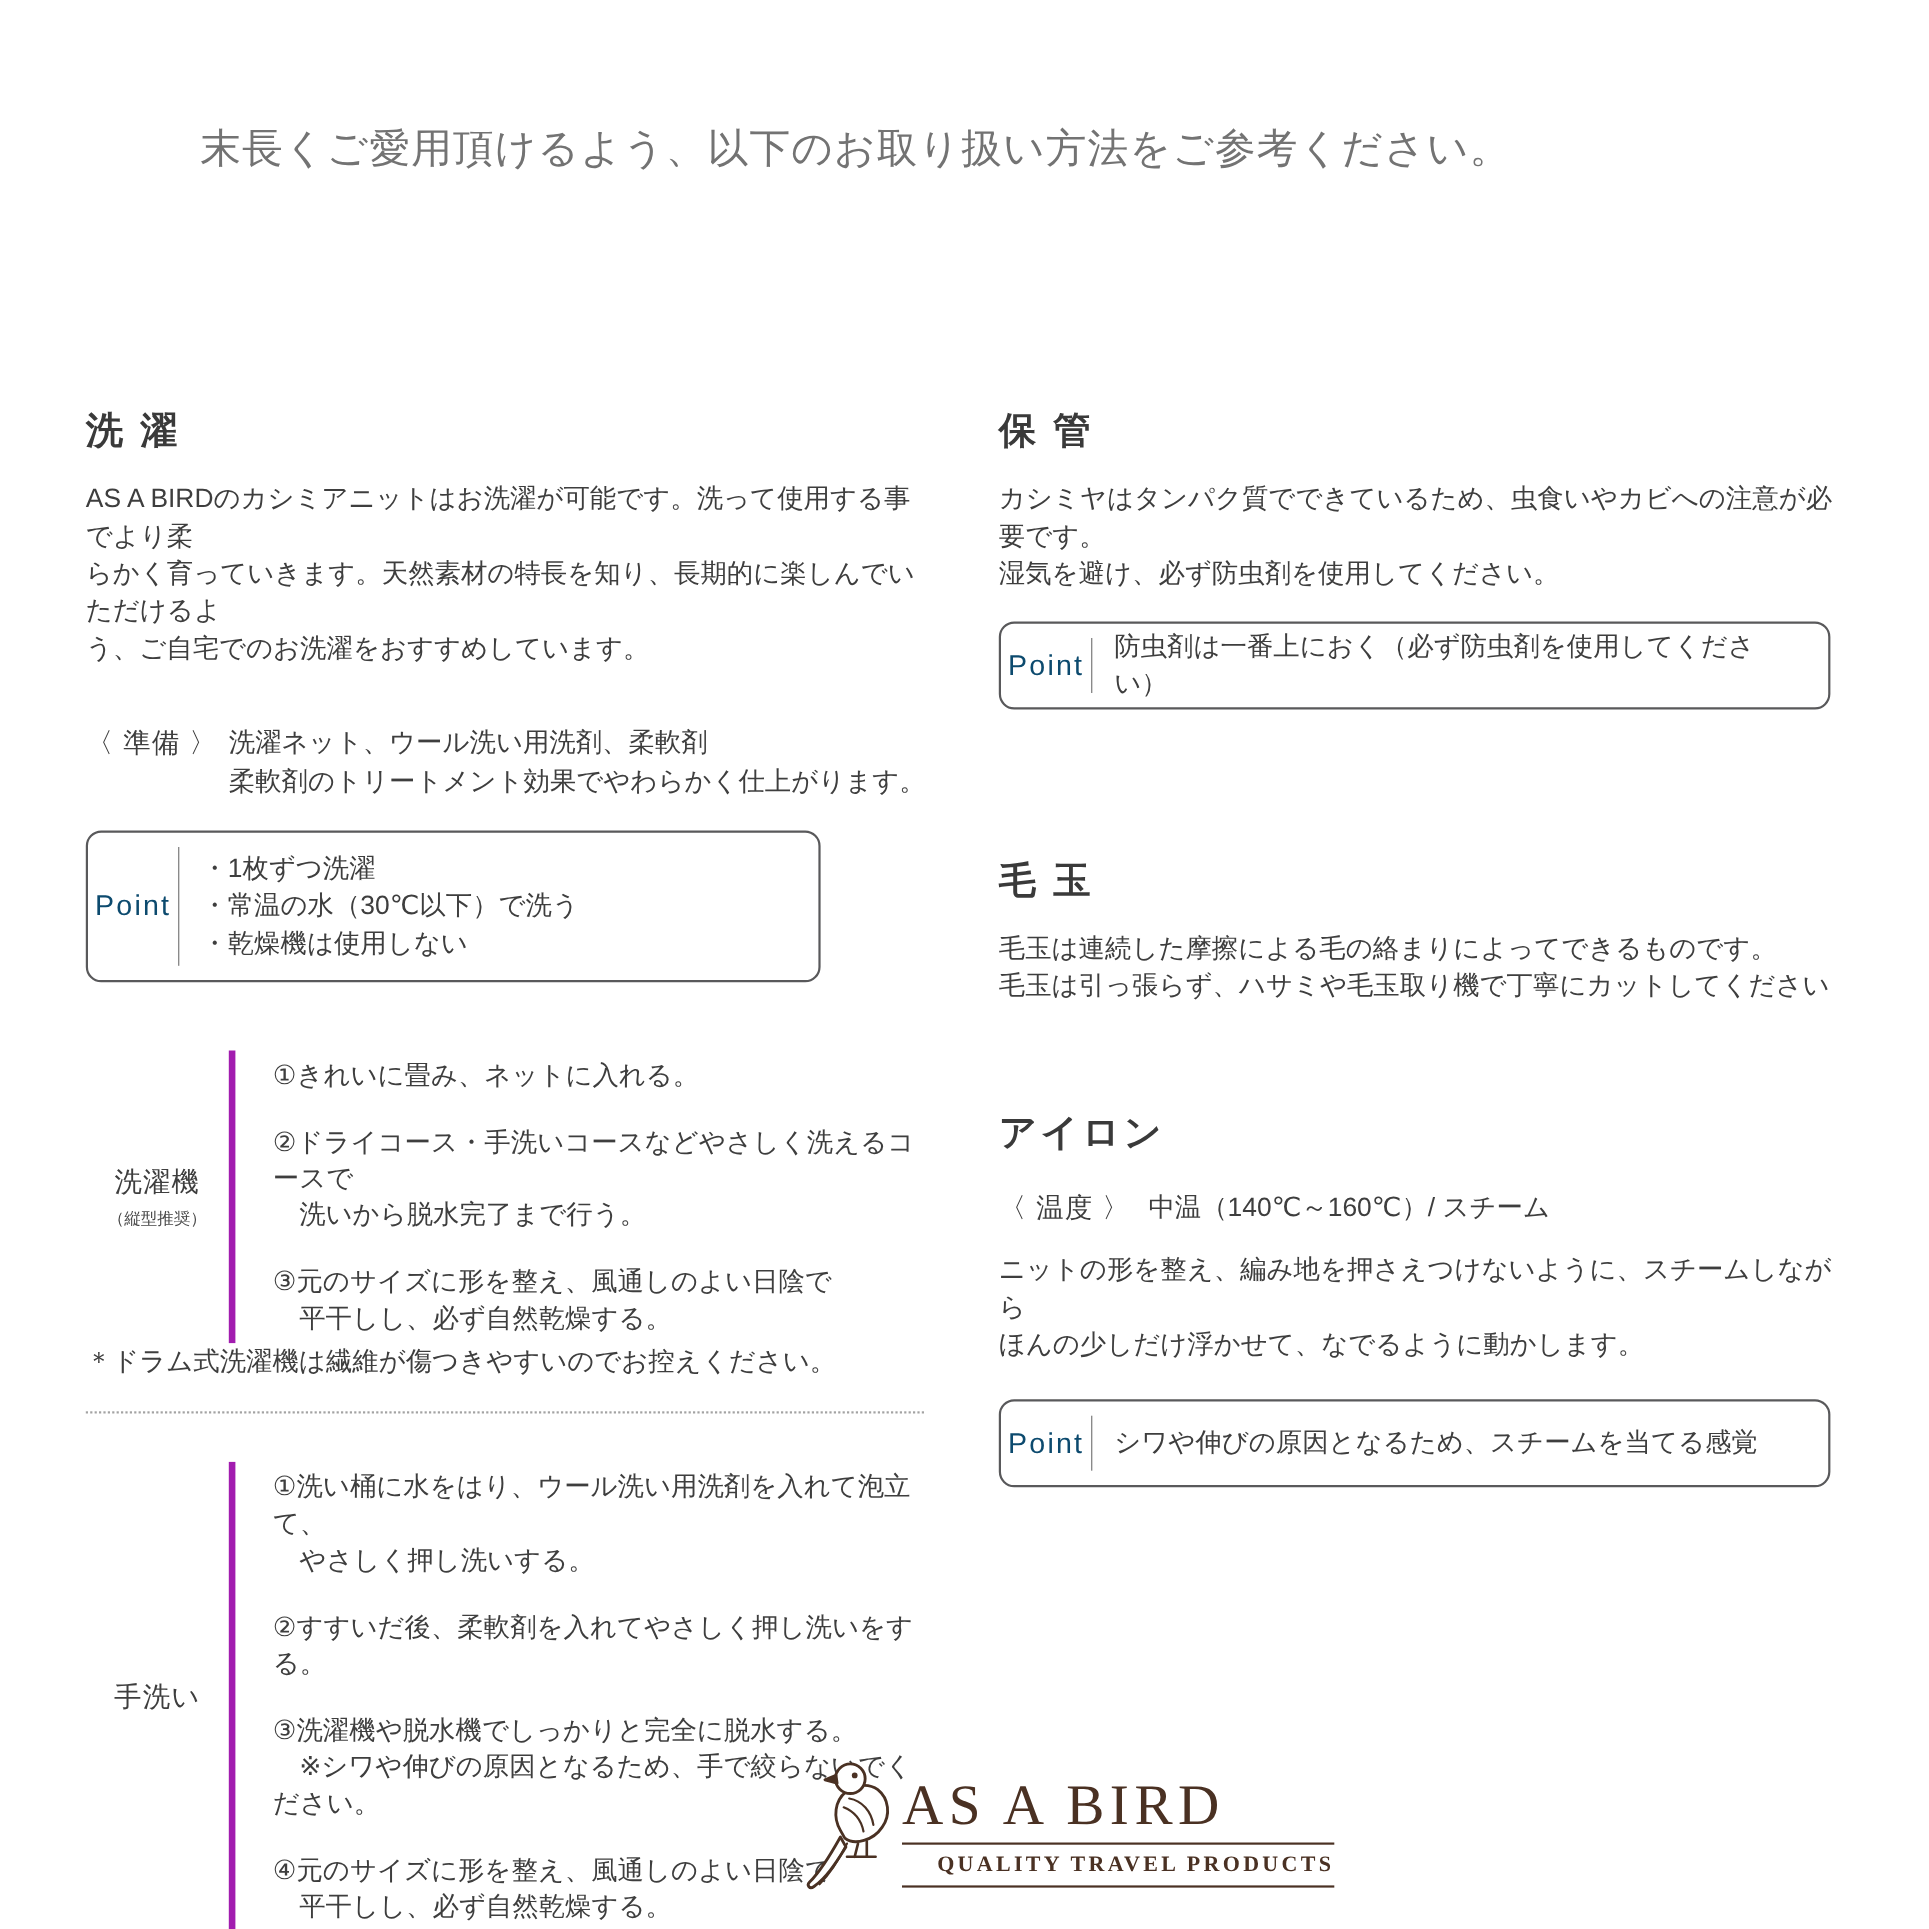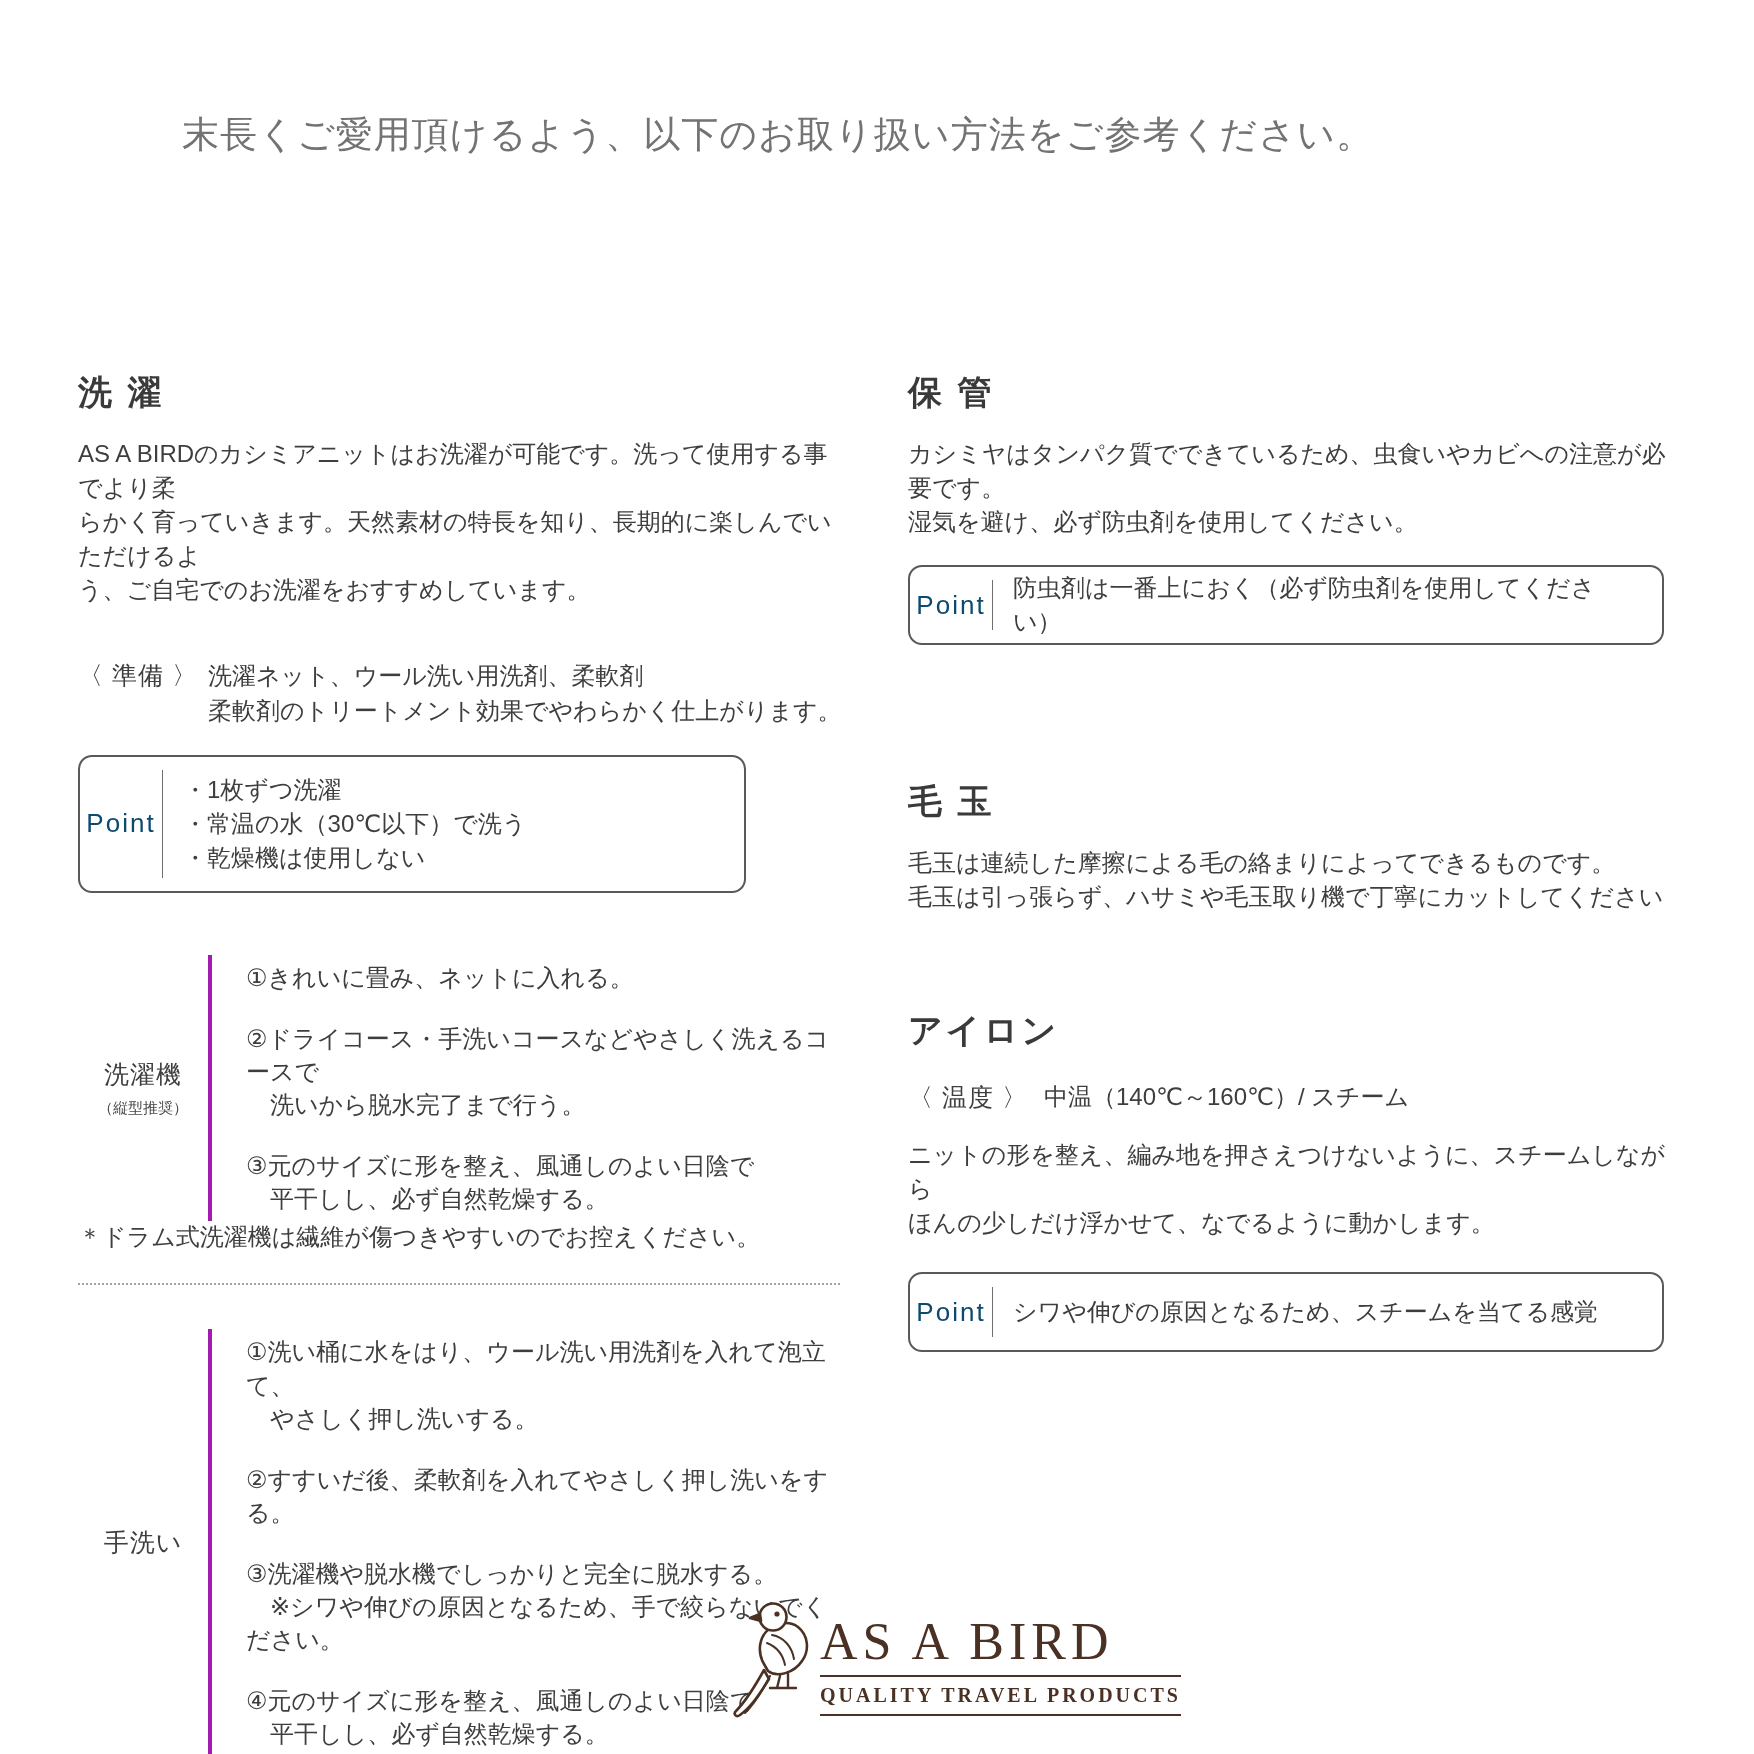--- a/index.html
+++ b/index.html
@@ -31,21 +31,21 @@
   .point-label{flex:0 0 82px;text-align:center;font-size:26px;letter-spacing:2px;color:#0c4a6e;}
   .point-divider{width:1px;background:#6e6e6e;align-self:stretch;margin:13px 0;}
   .point-content{padding:0 20px;font-size:24px;line-height:1.42;}
   .label-row{display:flex;}
   .row-label{
     flex:0 0 130px;display:flex;flex-direction:column;justify-content:center;
     align-items:center;text-align:center;
   }
   .row-label .main{font-size:25px;letter-spacing:1px;}
   .row-label .sub{font-size:15px;margin-top:8px;color:#474747;}
-  .row-steps{border-left:4px solid #a21caf;padding:6px 0 6px 34px;}
+  .row-steps{border-left:6px solid #a21caf;padding:6px 0 6px 34px;}
   .step{font-size:24px;line-height:1.38;margin-bottom:28px;white-space:pre-line;}
   .step:last-child{margin-bottom:0;}
   .machine-row{margin-top:62px;}
   .hand-row{margin-top:44px;}
   .drum-note{font-size:24px;}
   .dotted-divider{border:none;border-top:2px dotted #a3a3a3;margin:30px 0 0 0;width:762px;height:0;}
   .spacer-head-1{margin-top:136px;}
   .spacer-head-2{margin-top:96px;}
   .temp-row{display:flex;margin-top:30px;}
   .temp-label{font-size:25px;flex:0 0 120px;letter-spacing:1px;}
@@ -54,21 +54,21 @@
   .logo{position:absolute;top:1596px;left:726px;display:flex;align-items:flex-start;}
   .bird{margin-top:2px;margin-right:-6px;}
   .logo-text{margin-top:20px;}
   .brand{
     font-family:"Liberation Serif","DejaVu Serif",serif;font-size:52px;line-height:1;
     letter-spacing:5px;color:#4a3123;white-space:nowrap;
   }
   .brand-rule{height:2px;background:#4a3123;margin-top:7px;}
   .tagline{
     font-family:"Liberation Serif","DejaVu Serif",serif;font-size:20px;font-weight:bold;
-    letter-spacing:3px;color:#4a3123;margin-top:7px;text-align:center;white-space:nowrap;
+    letter-spacing:3px;color:#4a3123;margin-top:7px;text-align:center;white-space:nowrap;margin-left:32px;
   }
 </style>
 </head>
 <body>
 
 <div class="page-title">末長くご愛用頂けるよう、以下のお取り扱い方法をご参考ください。</div>
 
 <div class="col col-left">
   <div class="sec-heading">洗 濯</div>
   <div class="body-text pre mt24">AS A BIRDのカシミアニットはお洗濯が可能です。洗って使用する事でより柔

